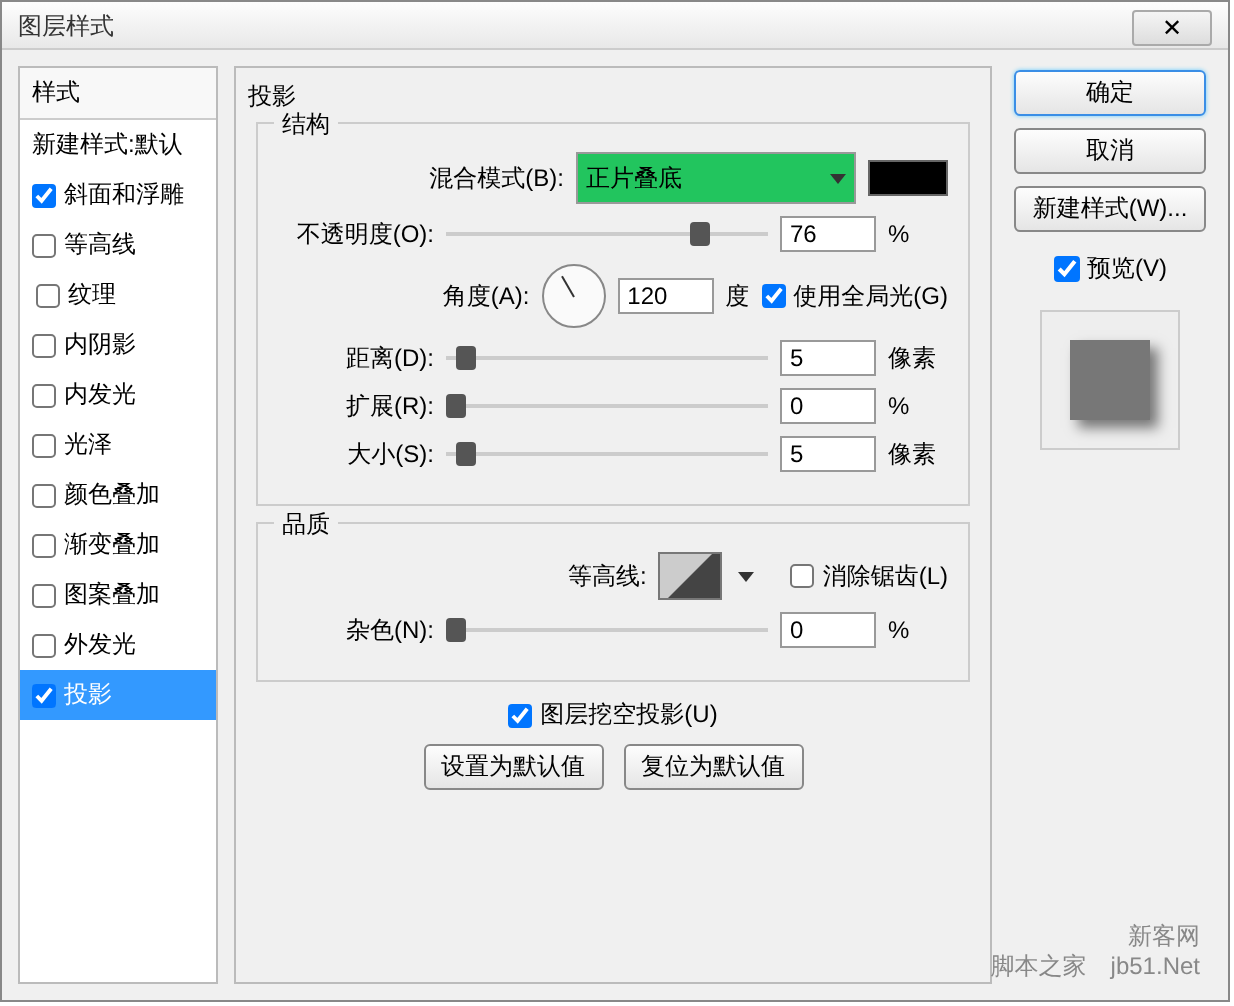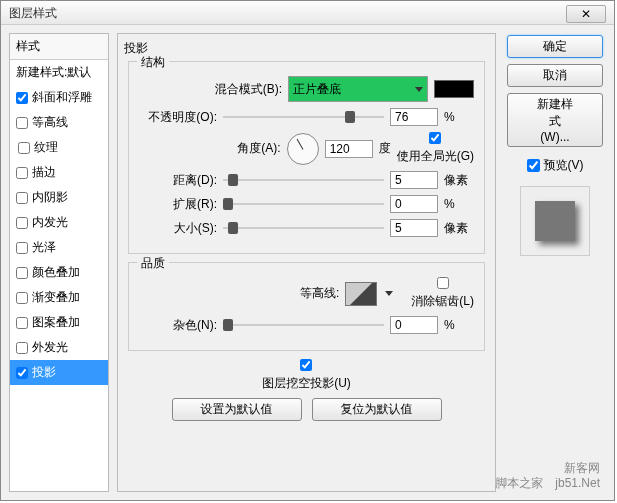--- a/index.html
+++ b/index.html
@@ -24,24 +24,24 @@
 .slider { flex: 1; height: 16px; position: relative; }
 .slider-track { position: absolute; top: 7px; left: 0; right: 0; height: 2px; background: #ccc; }
 .slider-thumb { position: absolute; top: 2px; width: 10px; height: 12px; background: #555; border-radius: 2px; }
 .num-input { width: 48px; height: 18px; border: 1px solid #999; background: #fff; padding: 0 4px; text-align: left; }
 .unit { width: 30px; }
 .combo { display: flex; align-items: center; border: 1px solid #999; background: #22c55e; height: 20px; width: 140px; padding: 12px 4px; justify-content: space-between; }
 .combo .arrow { width: 0; height: 0; border-left: 4px solid transparent; border-right: 4px solid transparent; border-top: 5px solid #333; }
 .color-swatch { width: 40px; height: 18px; background: #000; border: 1px solid #666; }
 .angle-dial { width: 32px; height: 32px; border: 1px solid #888; border-radius: 50%; background: #fafafa; position: relative; display: inline-block; }
 .angle-dial::after { content: ''; position: absolute; width: 12px; height: 1px; background: #333; top: 50%; left: 50%; transform-origin: left center; transform: rotate(-120deg); }
-.cb { display: flex; align-items: center; gap: 4px; flex-direction: column; }
+.cb { display: flex; align-items: center; gap: 4px; }
 .cb input { width: 12px; height: 12px; }
 .btn-row { display: flex; gap: 10px; justify-content: center; margin-top: 6px; }
-.btn { border: 1px solid #888; background: linear-gradient(#fdfdfd,#e5e5e5); padding: 2px 28px; border-radius: 3px; cursor: pointer; min-width: 90px; text-align: center; }
+.btn { border: 1px solid #888; background: linear-gradient(#fdfdfd,#e5e5e5); padding: 2px 8px; border-radius: 3px; cursor: pointer; min-width: 90px; text-align: center; }
 .right-panel { width: 102px; display: flex; flex-direction: column; gap: 6px; align-items:center; padding-top:2px; }
 .right-panel .btn { width: 96px; }
 .right-panel .btn.primary { border: 1px solid #3a8ee6; box-shadow: 0 0 2px #6cf; }
 .preview-cb { display: flex; align-items: center; gap: 4px; margin-top: 4px; }
 .preview-box { width: 70px; height: 70px; background: #eee; border: 1px solid #ccc; display: flex; align-items: center; justify-content: center; margin-top: 6px; }
 .preview-inner { width: 40px; height: 40px; background: #777; box-shadow: 4px 4px 6px rgba(0,0,0,0.5); }
 .contour-swatch { width: 32px; height: 24px; border: 1px solid #777; background: linear-gradient(135deg, #ccc 49%, #444 51%); }
 .contour-arrow { width:0;height:0;border-left:4px solid transparent;border-right:4px solid transparent;border-top:5px solid #333; margin-left:2px;}
 .watermark { position: absolute; bottom: 8px; right: 14px; color: #888; font-size: 11px; text-align: right; line-height: 1.3; }
 .watermark span { display:block; }
@@ -71,24 +71,20 @@
           <div class="left-item" style="">
             <input type="checkbox" style="">
             <span>等高线</span>
           </div>
           <div class="left-item" style="padding-left: 8px;">
             <input type="checkbox" style="">
             <span>纹理</span>
           </div>
           <div class="left-item">
             <input type="checkbox" style="">
-            <span>描边</span>
-          </div>
-          <div class="left-item">
-            <input type="checkbox" style="">
             <span>内阴影</span>
           </div>
           <div class="left-item">
             <input type="checkbox" style="">
             <span>内发光</span>
           </div>
           <div class="left-item">
             <input type="checkbox" style="">
             <span>光泽</span>
           </div>

